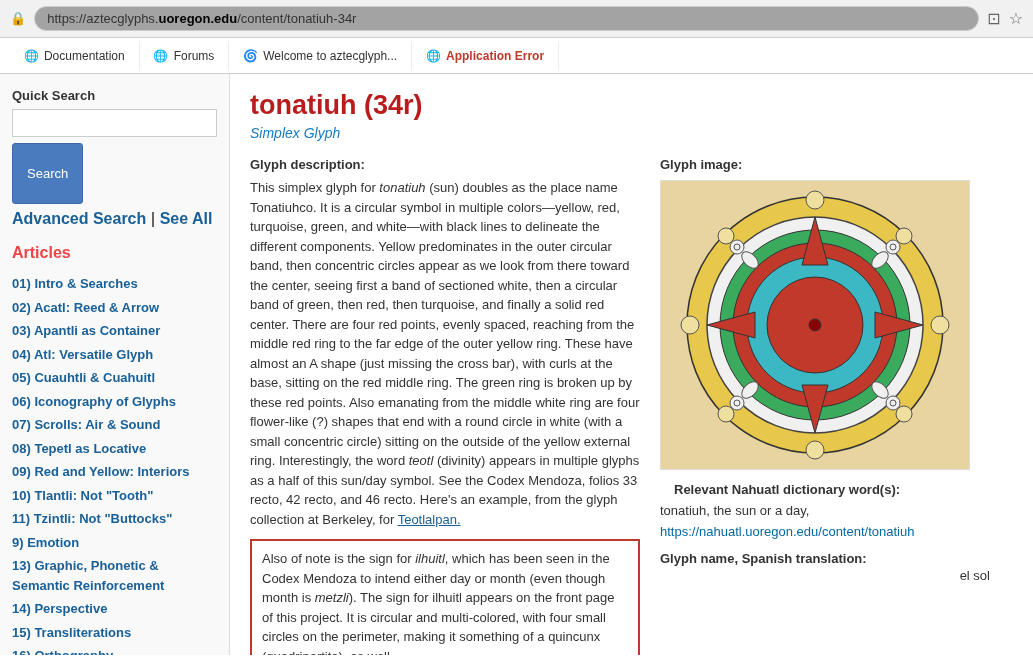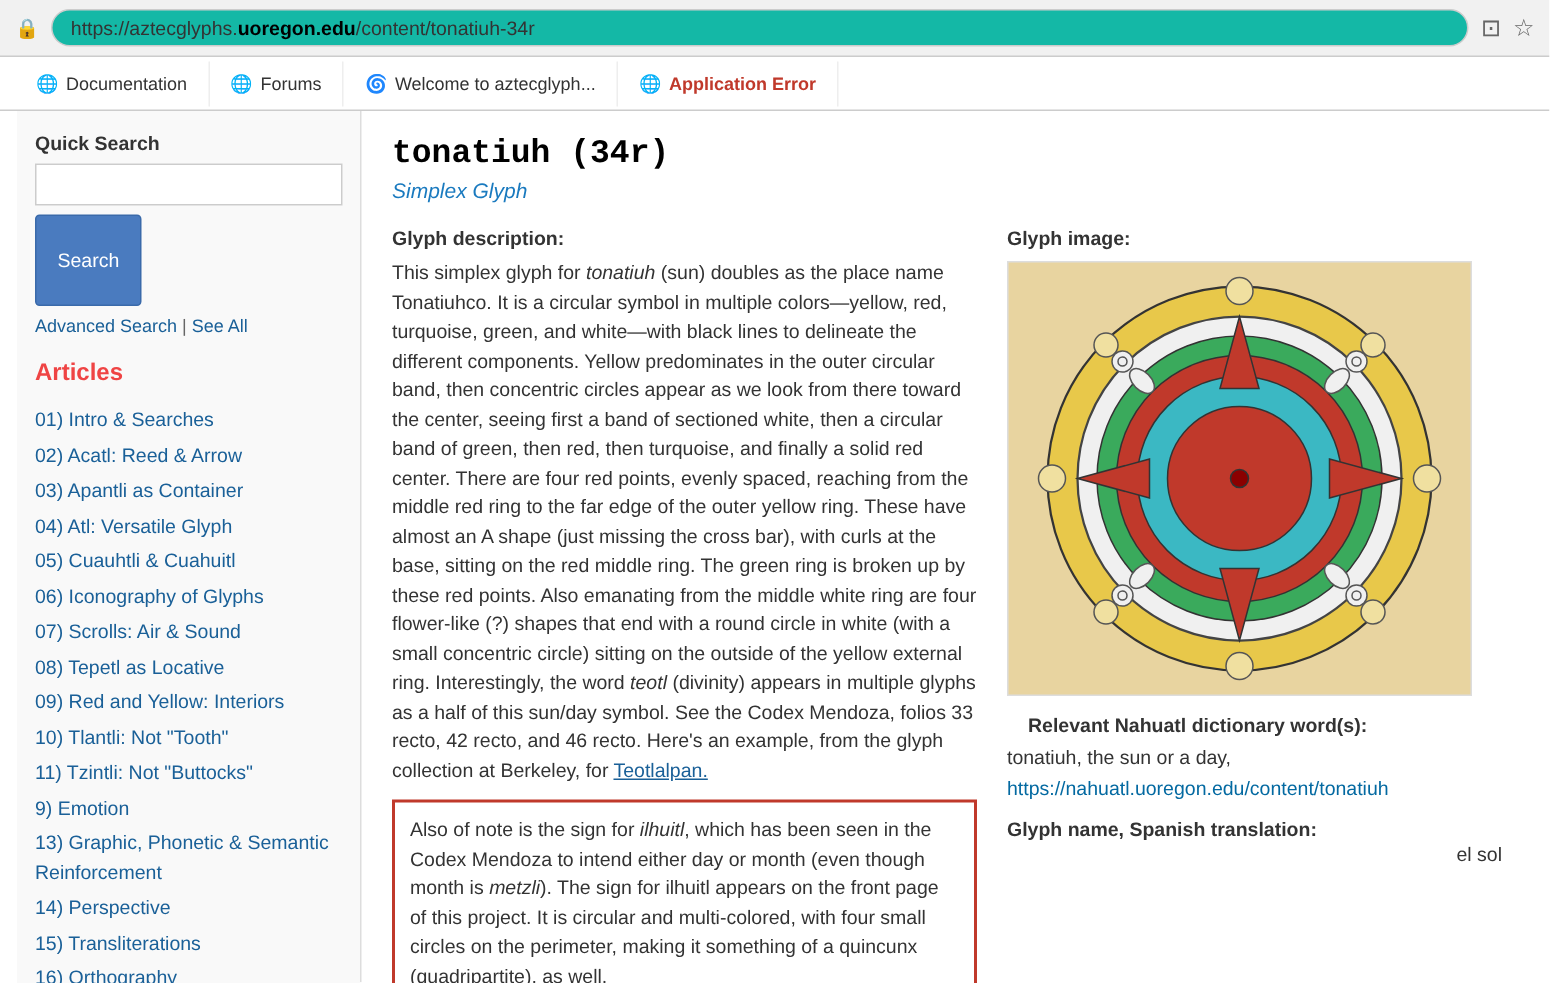--- a/index.html
+++ b/index.html
@@ -9,21 +9,21 @@
     .browser-chrome {
       background: #f1f1f1;
       border-bottom: 1px solid #ccc;
       padding: 6px 10px;
       display: flex;
       align-items: center;
       gap: 8px;
     }
     .browser-address-bar {
       flex: 1;
-      background: #14b8a6;
+      background: #a3a3a3;
       border: 1px solid #ccc;
       border-radius: 20px;
       padding: 4px 12px;
       font-size: 13px;
       display: flex;
       align-items: center;
       gap: 6px;
     }
     .browser-address-bar .url { color: #333; font-size: 13px; }
     .browser-address-bar .url strong { color: #000; font-weight: bold; }
@@ -49,21 +49,20 @@
       color: #333;
       white-space: nowrap;
     }
     .tab-item.active-tab { font-weight: bold; color: #c0392b; }
 
     
     .page-layout {
       display: flex;
       height: calc(657px - 76px);
       overflow: hidden;
-      margin-left: 11px;
     }
 
     
     .sidebar {
       width: 230px;
       min-width: 230px;
       background: #f9f9f9;
       border-right: 1px solid #ddd;
       overflow-y: auto;
       padding: 14px 12px;
@@ -90,56 +89,57 @@
       background: #4a7bbf;
       color: #fff;
       border: 1px solid #3a6aaa;
       padding: 22px 14px;
       font-size: 13px;
       cursor: pointer;
       width: fit-content;
       border-radius: 3px;
     }
     .search-links {
-      font-size: 12px;
+      font-size: 16px;
       margin-bottom: 16px;
+      font-weight: bold;
     }
     .search-links a { color: #1a6098; text-decoration: none; }
     .search-links span { color: #666; }
 
     .articles-heading {
       font-size: 16px;
       font-weight: bold;
       margin-bottom: 10px;
       color: #ef4444;
     }
     .article-list { list-style: none; }
     .article-list li {
       padding: 2px 0;
     }
     .article-list li a {
       color: #1a6098;
       text-decoration: none;
       font-size: 13px;
       line-height: 1.5;
+      font-weight: bold;
     }
 
     
     .main-content {
       flex: 1;
       overflow-y: auto;
       padding: 16px 20px;
     }
 
     .glyph-title {
-      font-size: 22px;
-      font-weight: bold;
-      color: #000000;
+      font-size: 27px;
+      font-weight: bold;
+      color: #b91c1c;
       margin-bottom: 4px;
-      font-family: Liberation Mono, monospace;
     }
     .glyph-type {
       font-size: 14px;
       color: #1a7abf;
       font-style: italic;
       margin-bottom: 16px;
     }
 
     .content-area {
       display: flex;

